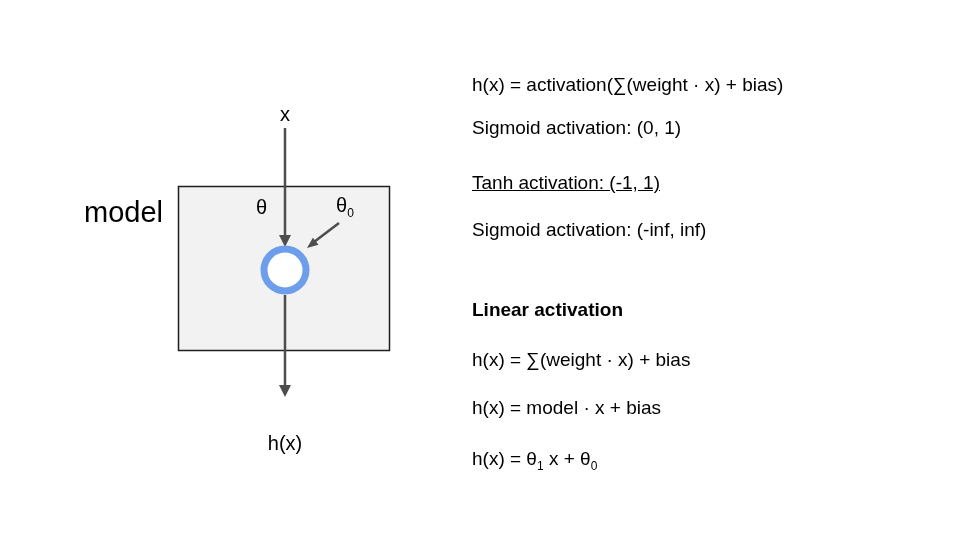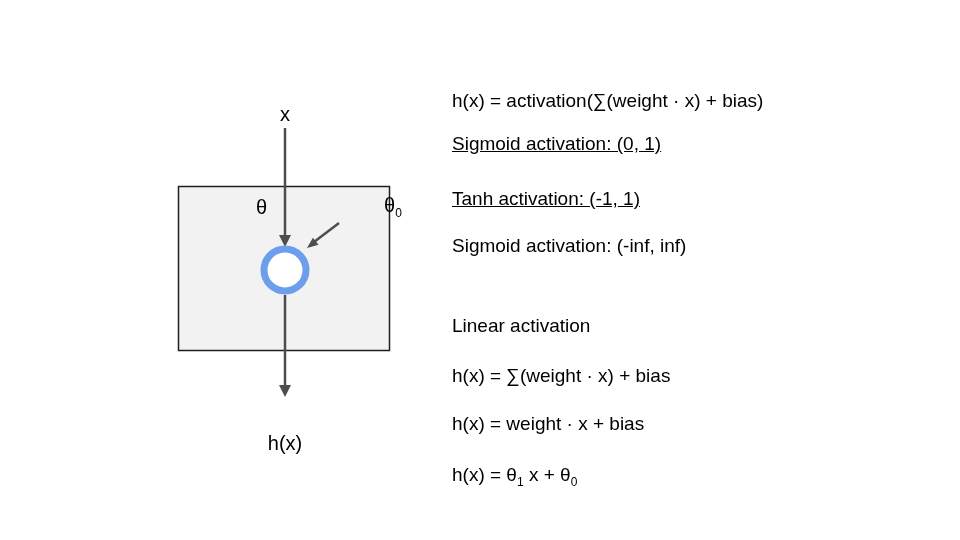--- a/index.html
+++ b/index.html
@@ -5,26 +5,26 @@
   * { margin: 0; padding: 0; box-sizing: border-box; }
   html, body { width: 960px; height: 540px; background: #ffffff; }
   body { font-family: "Liberation Sans", sans-serif; color: #000000; }
   .slide { position: relative; width: 960px; height: 540px; background: #ffffff; overflow: hidden; }
   .abs { position: absolute; }
   svg.diagram { position: absolute; left: 0; top: 0; }
   .model-label { left: 84px; top: 196px; font-size: 29px; }
   .dlabel { font-size: 20px; white-space: nowrap; }
   .lbl-x    { left: 285px; top: 103px; transform: translateX(-50%); }
   .lbl-th   { left: 256px; top: 196px; }
-  .lbl-th0  { left: 336px; top: 194px; margin-left: 48px; }
+  .lbl-th0  { left: 336px; top: 194px; }
   .lbl-hx   { left: 285px; top: 432px; transform: translateX(-50%); }
-  .note { position: absolute; left: 452px; font-size: 19px; white-space: nowrap; margin-top: 16px; }
-  .note.bold { font-weight: normal; }
+  .note { position: absolute; left: 472px; font-size: 19px; white-space: nowrap; }
+  .note.bold { font-weight: bold; }
   .n1 { top: 74px; }
-  .n2 { top: 117px; text-decoration: underline; }
+  .n2 { top: 117px; }
   .n3 { top: 172px; text-decoration: underline; }
   .n4 { top: 219px; }
   .n5 { top: 299px; }
   .n6 { top: 349px; text-align: center; }
   .n7 { top: 397px; }
   .n8 { top: 448px; }
   sub { font-size: 12px; line-height: 0; }
 </style>
 </head>
 <body>
@@ -39,33 +39,34 @@
 
     <line x1="339" y1="223" x2="314" y2="242" stroke="#4d4d4d" stroke-width="2.5"></line>
     <polygon points="307,248 312.9,237.7 318.5,244.8" fill="#4d4d4d"></polygon>
 
     <circle cx="285" cy="270" r="21" fill="#ffffff" stroke="#6d9eeb" stroke-width="7"></circle>
 
     <line x1="285" y1="295" x2="285" y2="387" stroke="#4d4d4d" stroke-width="2.5"></line>
     <polygon points="285,397 279,385 291,385" fill="#4d4d4d"></polygon>
   </svg>
 
+  <div class="abs model-label">model</div>
 
   <div class="abs dlabel lbl-x">x</div>
 
   <div class="abs dlabel lbl-th">θ</div>
 
   <div class="abs dlabel lbl-th0"><span>θ</span><sub>0</sub></div>
 
   <div class="abs dlabel lbl-hx">h(x)</div>
 
   <div>
     <div class="note n1">h(x) = activation(∑(weight · x) + bias)</div>
     <div class="note n2">Sigmoid activation: (0, 1)</div>
     <div class="note n3">Tanh activation: (-1, 1)</div>
     <div class="note n4">Sigmoid activation: (-inf, inf)</div>
     <div class="note n5 bold">Linear activation</div>
     <div class="note n6">h(x) = ∑(weight · x) + bias</div>
-    <div class="note n7">h(x) = weight · x + bias</div>
+    <div class="note n7">h(x) = model · x + bias</div>
     <div class="note n8"><span>h(x) = θ</span><sub>1</sub><span> x + θ</span><sub>0</sub></div>
   </div>
 
 </div>
 
 </body></html>

